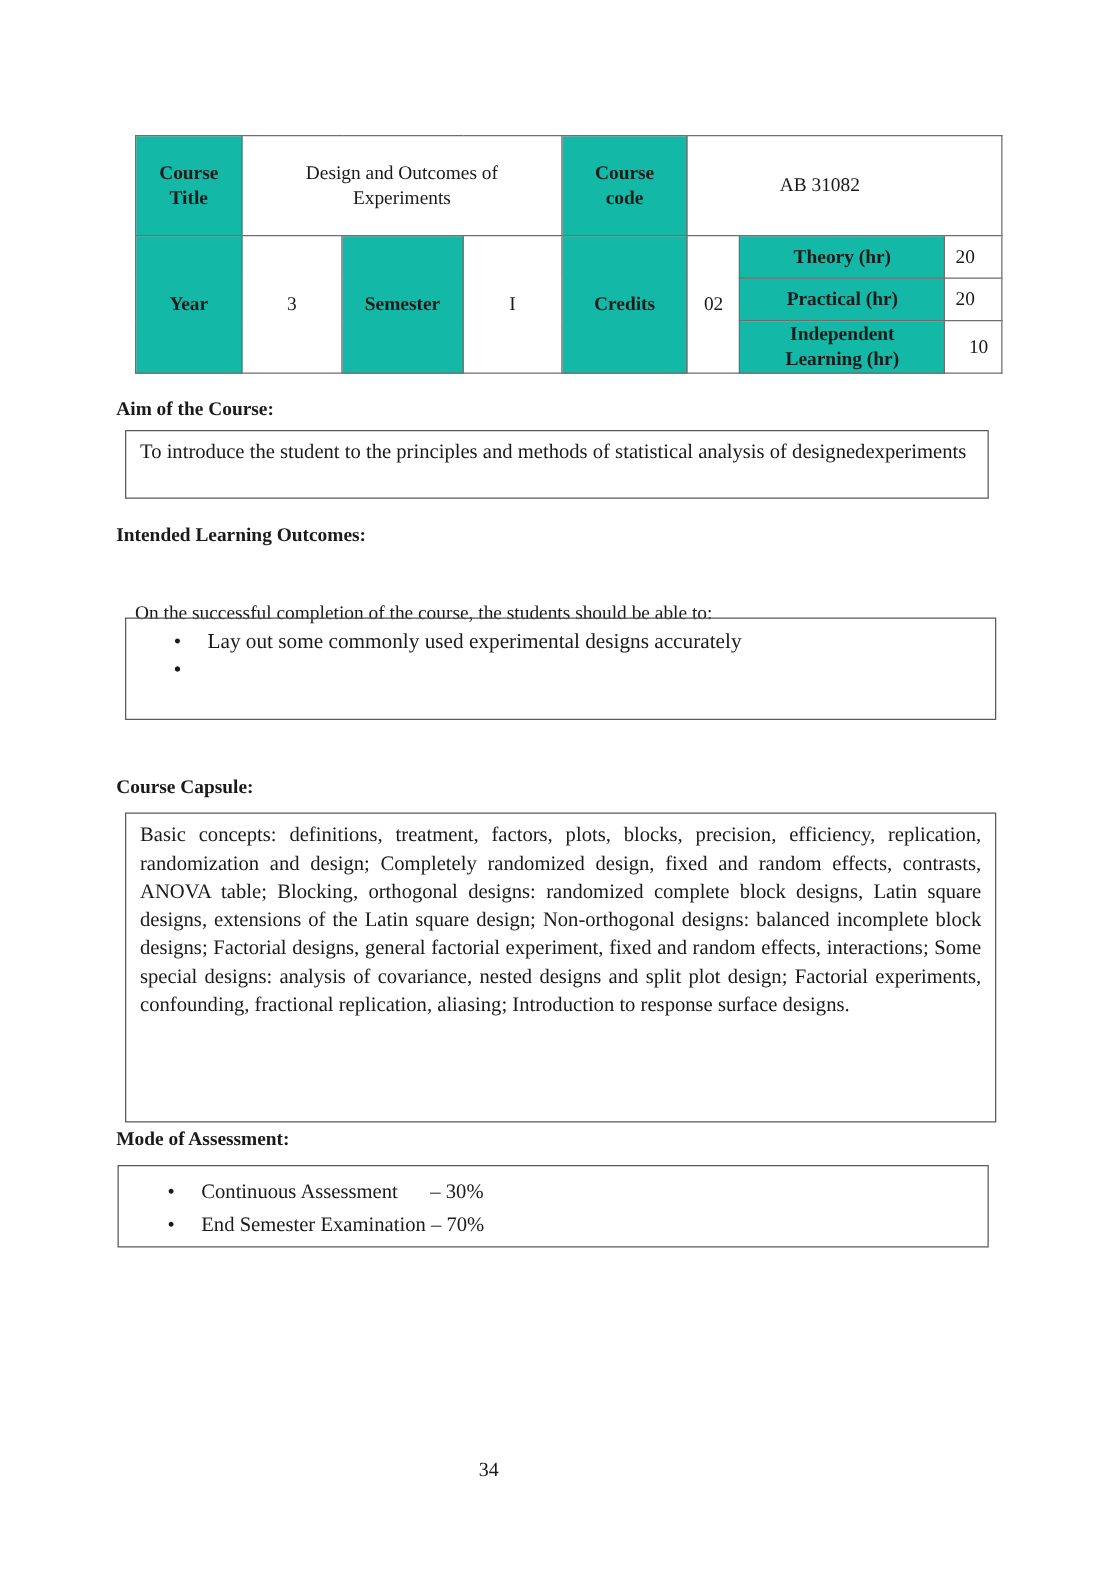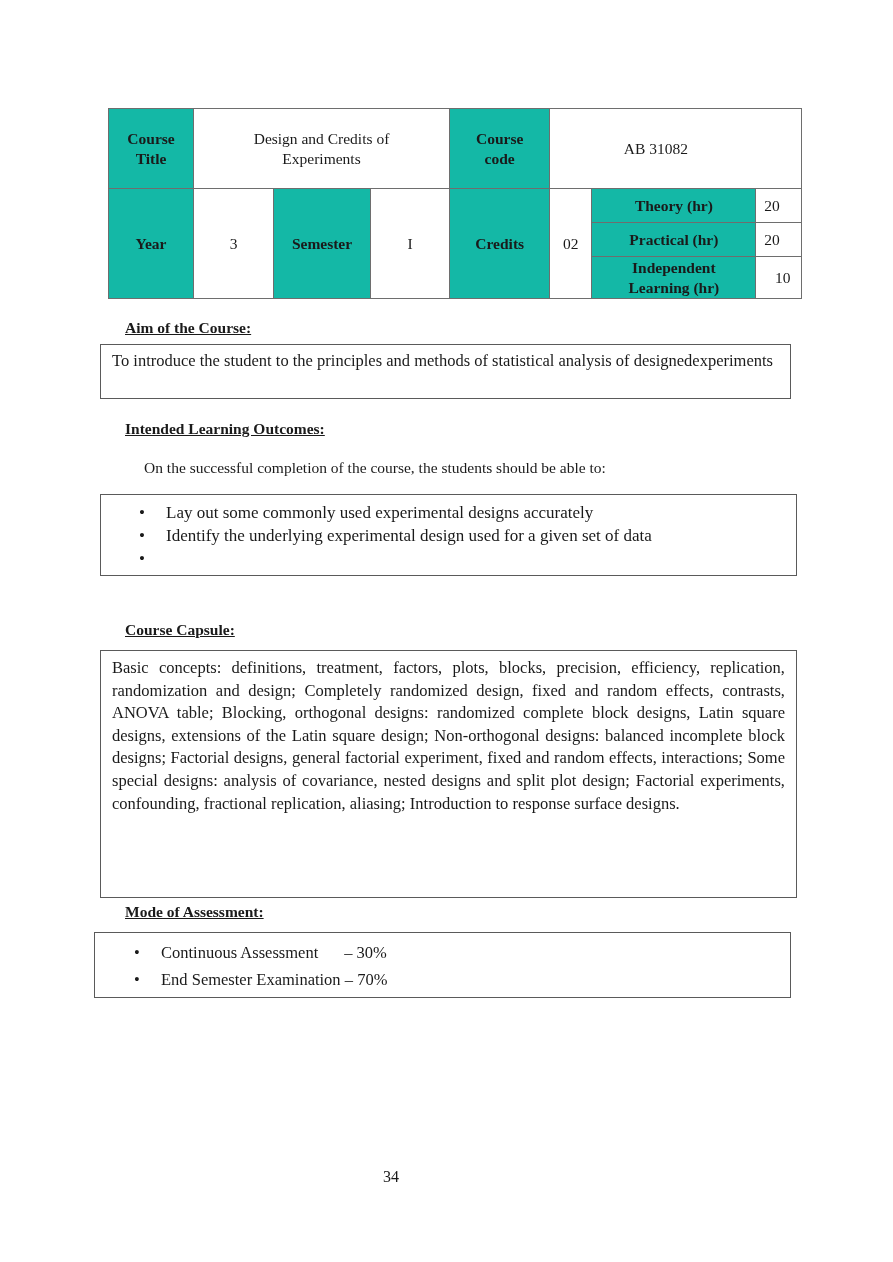--- a/index.html
+++ b/index.html
@@ -1,23 +1,23 @@
 <!DOCTYPE html>
 <html><head>
 <meta charset="utf-8">
 <style>
   html, body { margin:0; padding:0; background:#ffffff; }
   body { width:893px; height:1262px; position:relative; font-family:"Liberation Serif", serif; color:#1a1a1a; overflow:hidden; }
   table.info { position:absolute; left:108px; top:108px; border-collapse:collapse; table-layout:fixed; font-size:15.5px; }
   table.info td { border:1px solid #6e6e6e; text-align:center; vertical-align:middle; padding:0; line-height:20px; }
   table.info td.hd { background:#14b8a6; font-weight:bold; }
-  .heading { position:absolute; left:125px; font-weight:bold; font-size:15.5px;text-decoration:underline; }
+  .heading { position:absolute; left:93px; font-weight:bold; font-size:15.5px; }
   .box { position:absolute; border:1.3px solid #5a5a5a; box-sizing:border-box; }
   .aim { left:100px; top:344px; width:691px; height:55px; padding:5px 11px; font-size:16.5px; line-height:22px; text-align:justify; text-align-last:left; }
-  .intro { position:absolute; left:108px; top:459px; font-size:15.5px;margin-left:36px; }
+  .intro { position:absolute; left:108px; top:482px; font-size:15.5px; }
   .ilo { left:100px; top:494px; width:697px; height:82px; padding:6px 0 0 0; font-size:17px; line-height:23px; }
   ul { margin:0; padding:0; list-style:none; }
   li { position:relative; padding-left:65px; }
   li .bullet { position:absolute; left:38px; top:0; }
   .capsule { left:100px; top:650px; width:697px; height:248px; padding:6px 11px; font-size:16.5px; line-height:22.6px; text-align:justify; }
   .assess { left:94px; top:932px; width:697px; height:66px; padding:6px 0 0 0; font-size:16.5px; line-height:27px; }
   .assess li { padding-left:66px; }
   .assess li .bullet { left:39px; }
   .pagenum { position:absolute; left:0; width:782px; top:1168px; text-align:center; font-size:16px; }
 </style>
@@ -31,21 +31,21 @@
       <col style="width:97px">
       <col style="width:79px">
       <col style="width:85px">
       <col style="width:42px">
       <col style="width:164px">
       <col style="width:46px">
   </colgroup>
   <tbody>
       <tr style="height:80px">
     <td class="hd" style="padding:0 10px">Course Title</td>
-    <td colspan="3" style="padding:0 35px">Design and Credits of Experiments</td>
+    <td colspan="3" style="padding:0 35px">Design and Outcomes of Experiments</td>
     <td class="hd" style="padding:0 26px">Course code</td>
     <td colspan="3" style="padding-right:40px">AB 31082</td>
   </tr>
   <tr style="height:34px">
     <td class="hd" rowspan="3">Year</td>
     <td rowspan="3">3</td>
     <td class="hd" rowspan="3">Semester</td>
     <td rowspan="3">I</td>
     <td class="hd" rowspan="3">Credits</td>
     <td rowspan="3">02</td>
@@ -66,21 +66,21 @@
 <div class="heading" style="top:319px">Aim of the Course:</div>
 <div class="box aim">
   <span>To introduce the student to the principles and methods of statistical analysis of designedexperiments</span>
 </div>
 
 <div class="heading" style="top:420px">Intended Learning Outcomes:</div>
 <div class="intro">On the successful completion of the course, the students should be able to:</div>
 <div class="box ilo">
   <ul>
     <li><span class="bullet">•</span><span>Lay out some commonly used experimental designs accurately</span></li>
-    <li><span class="bullet">•</span><span>Identify the underlying experimental design used for a given set of data</span></li>
+    <li><span class="bullet">•</span></li>
     <li><span class="bullet">•</span></li>
   </ul>
 </div>
 
 <div class="heading" style="top:621px">Course Capsule:</div>
 <div class="box capsule">
   <span>Basic concepts: definitions, treatment, factors, plots, blocks, precision, efficiency, replication, randomization and design; Completely randomized design, fixed and random effects, contrasts, ANOVA table; Blocking, orthogonal designs: randomized complete block designs, Latin square designs, extensions of the Latin square design; Non-orthogonal designs: balanced incomplete block designs; Factorial designs, general factorial experiment, fixed and random effects, interactions; Some special designs: analysis of covariance, nested designs and split plot design; Factorial experiments, confounding, fractional replication, aliasing; Introduction to response surface designs.</span>
 </div>
 
 <div class="heading" style="top:903px">Mode of Assessment:</div>

